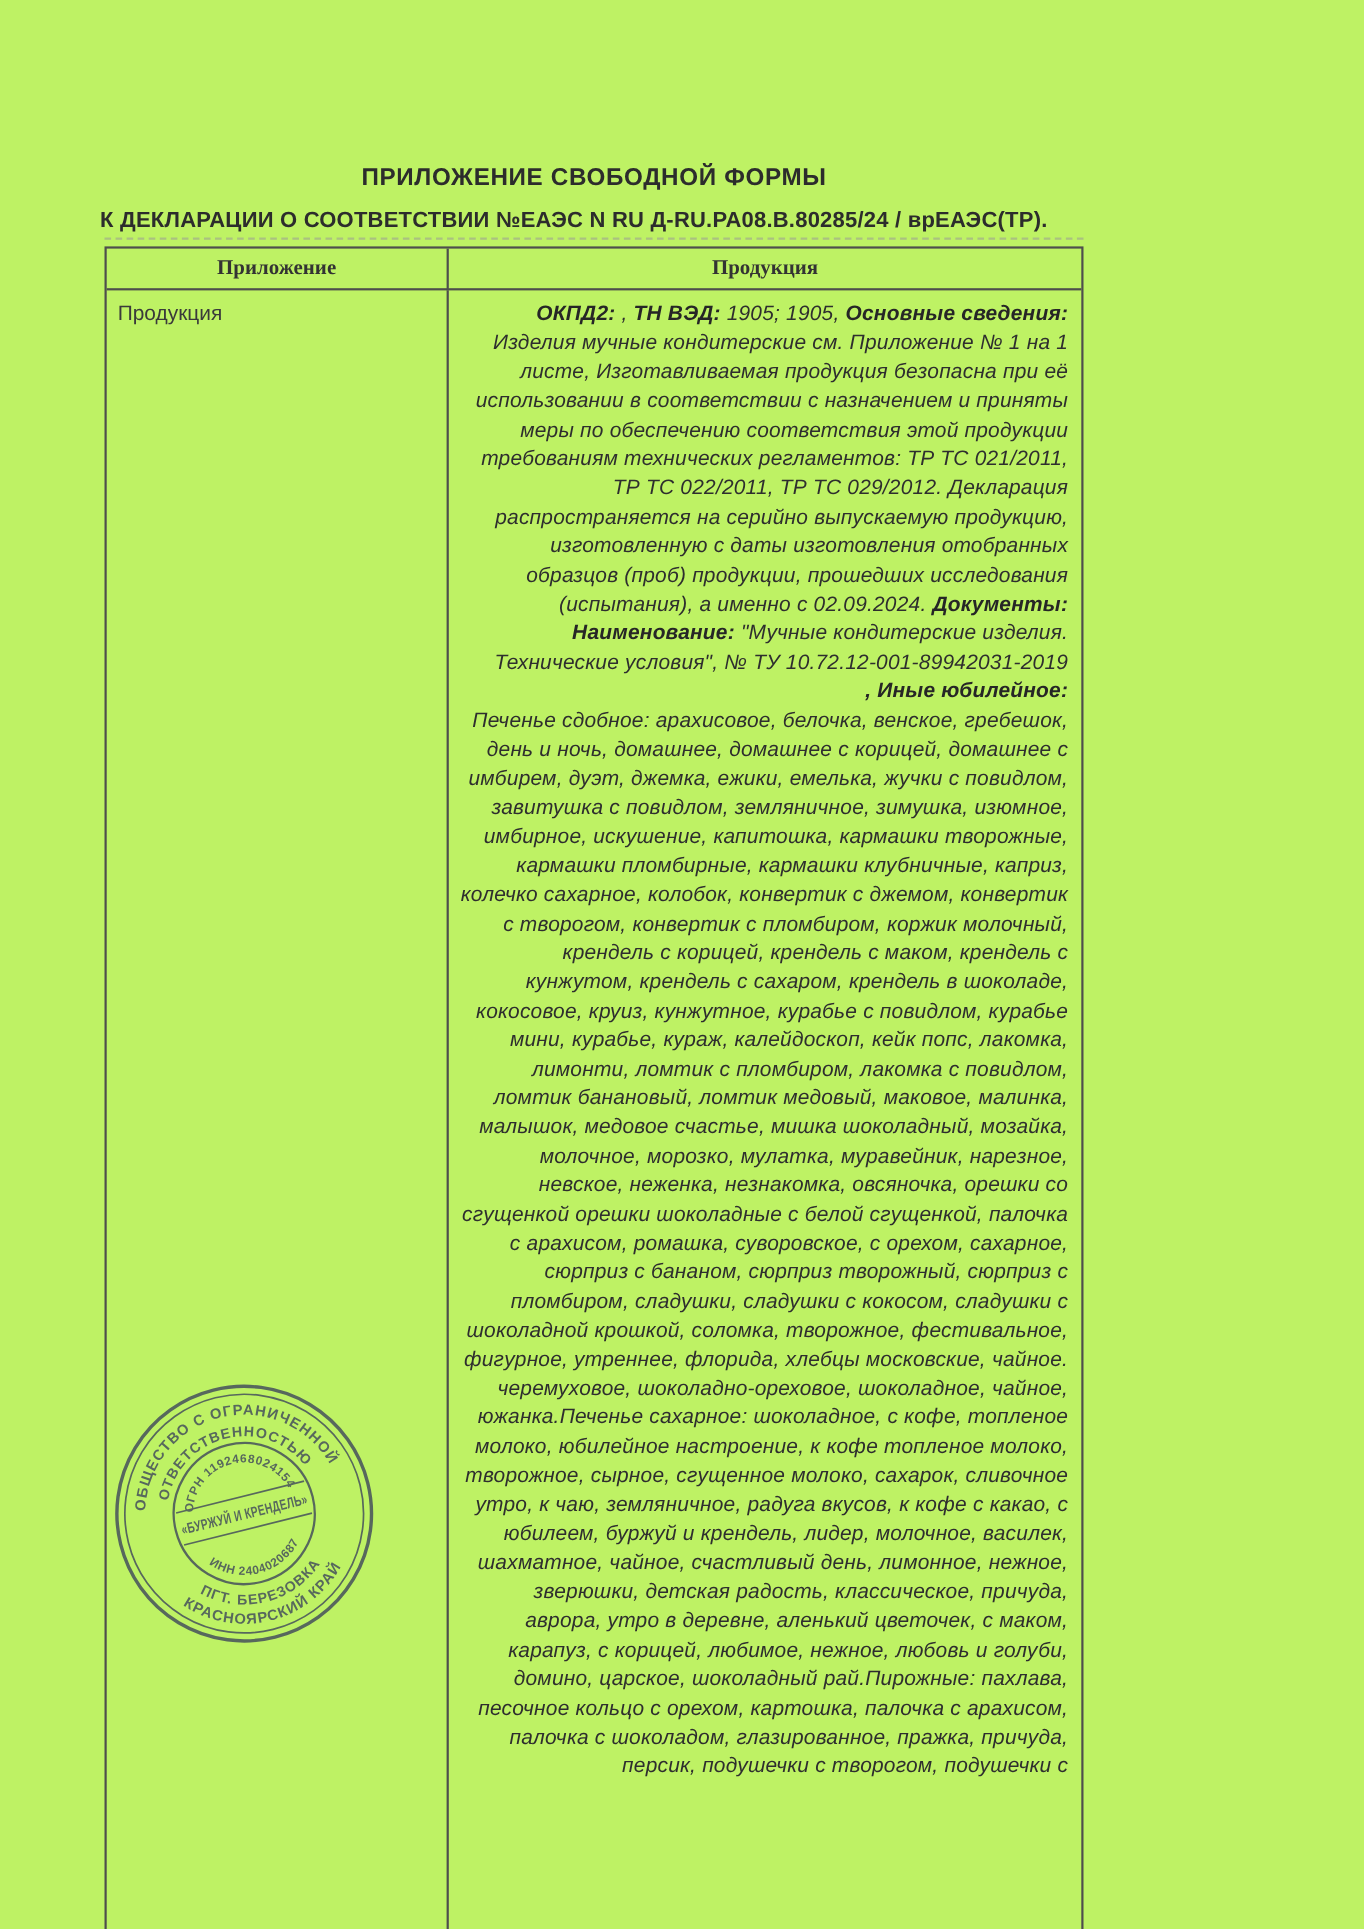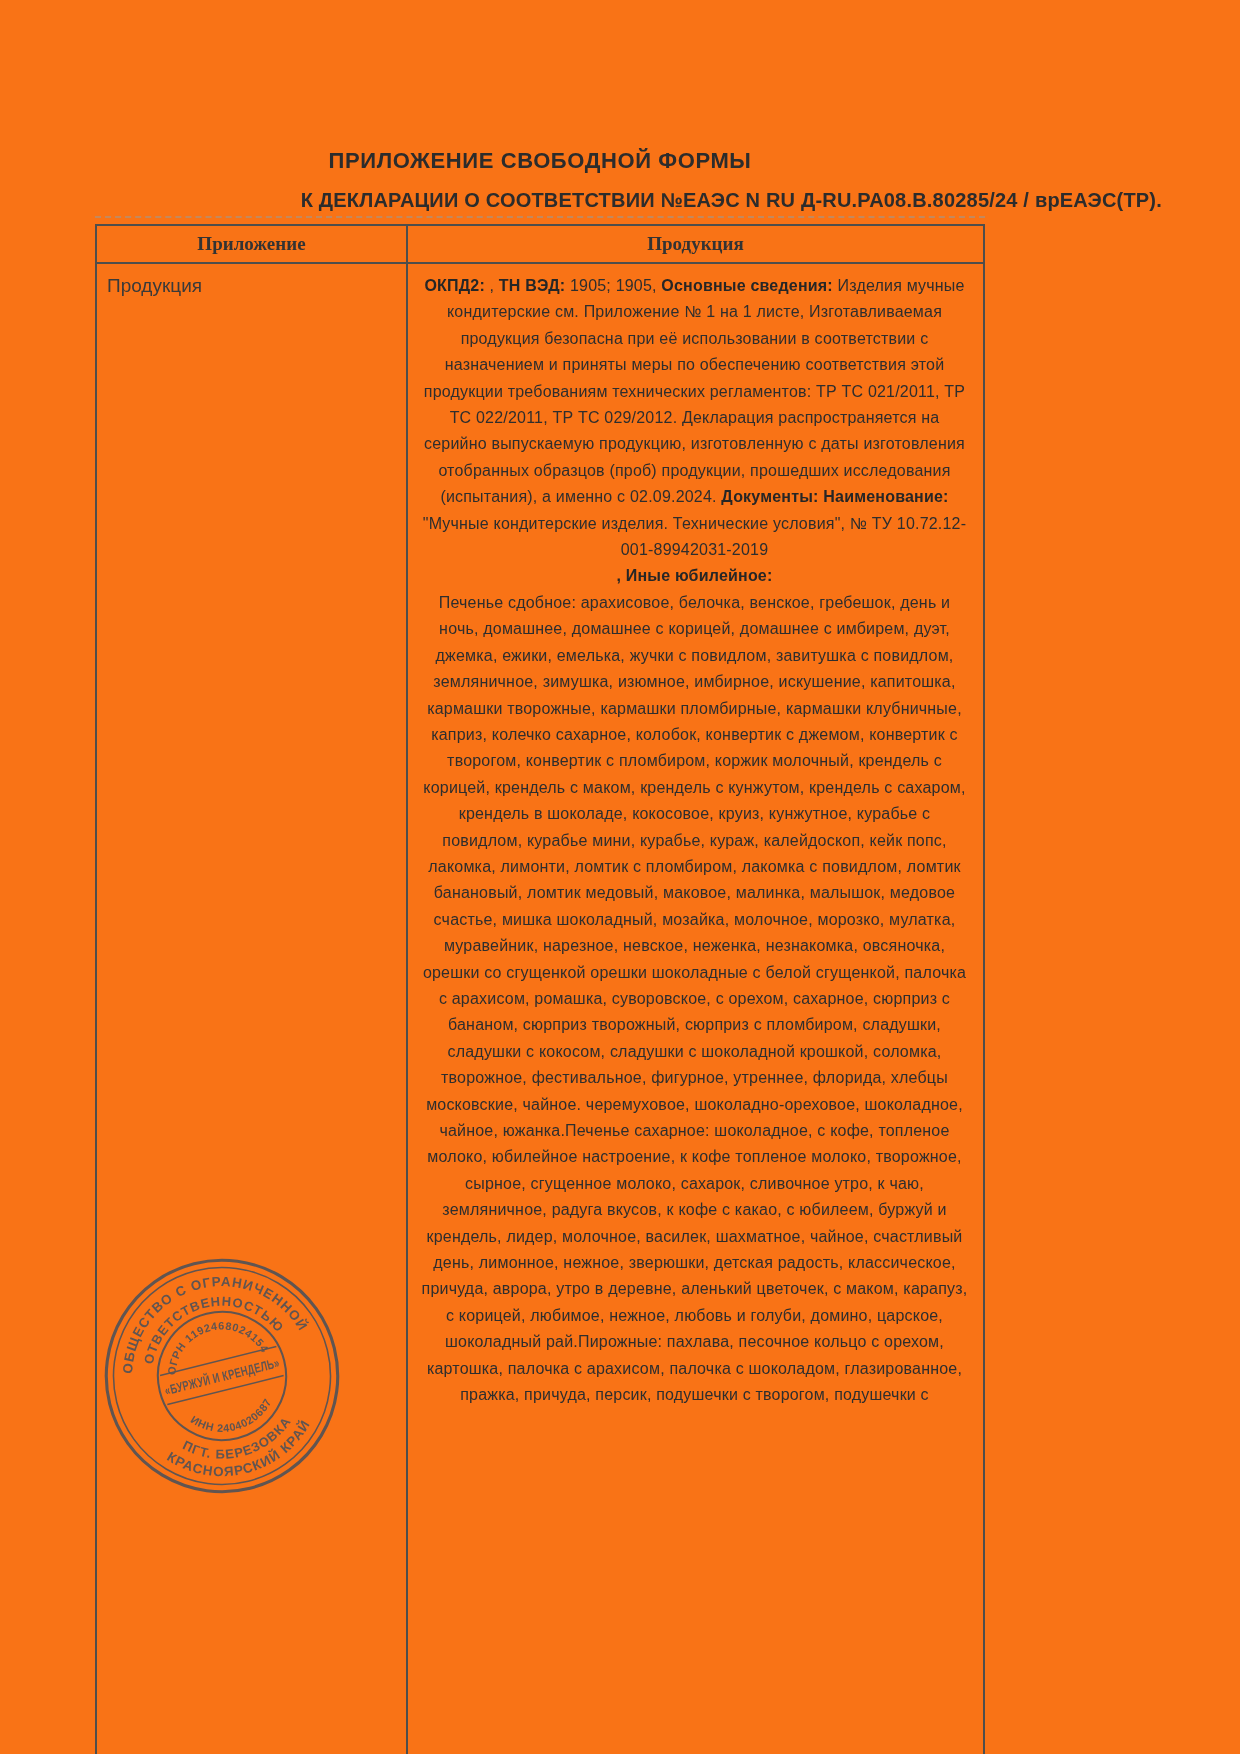--- a/index.html
+++ b/index.html
@@ -1,31 +1,31 @@
 <!DOCTYPE html>
 <html style="--ink: #46505c;"><head>
 <meta charset="utf-8">
 <style>
   html,body{margin:0;padding:0;background:#e9e9e7;}
   .page{
     position:relative;
     width:1240px;height:1754px;
-    background:#f97316;
+    background:#bef264;
     overflow:hidden;
     font-family:"Liberation Sans",sans-serif;
     color:#2a2a2a;
   }
   .title{
     position:absolute;left:95px;top:148px;width:890px;
     text-align:center;font-weight:bold;font-size:22px;letter-spacing:.6px;
     color:#2c2c2c;
   }
   .subtitle{
-    position:absolute;left:112px;top:189px;width:1050px;
-    font-weight:bold;font-size:20px;letter-spacing:.2px;color:#2c2c2c;text-align:right;
+    position:absolute;left:91px;top:189px;width:1050px;
+    font-weight:bold;font-size:20px;letter-spacing:.2px;color:#2c2c2c;
   }
   .scan-artifact{
     position:absolute;left:95px;top:216px;width:890px;height:0;
     border-top:2px dashed #9a9a98;opacity:.55;
   }
   .doc-table{
     position:absolute;left:95px;top:224px;width:890px;height:1580px;
     border:2px solid #4e4e4c;
     display:grid;
     grid-template-columns:311px 1fr;
@@ -42,26 +42,27 @@
   }
   .head-left{border-right:2px solid #4e4e4c;}
   .body-left{
     border-right:2px solid #4e4e4c;
     padding:11px 10px 0 10px;
     font-size:19px;color:#3a3a3a;
   }
   .body-right{padding:9px 12px 0 10px;}
   .desc{
     margin:0;
-    font-size:16px;
+    font-size:19px;
     line-height:26.4px;
     letter-spacing:.2px;
     color:#2e2e2e;
     white-space:pre-wrap;
-    text-align:center;
+    text-align:right;
+    font-style:italic;
   }
   .desc .b{font-weight:bold;color:#262626;}
   
   .stamp{
     position:absolute;left:98px;top:1252px;width:248px;height:248px;
     transform:rotate(-14deg);
     opacity:.85;
   }
   .stamp circle,.stamp line{stroke:var(--ink,#46505c);fill:none;}
   .stamp text{

